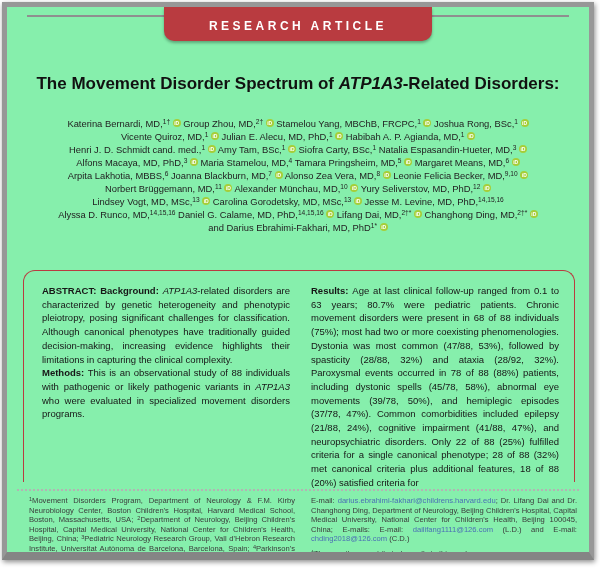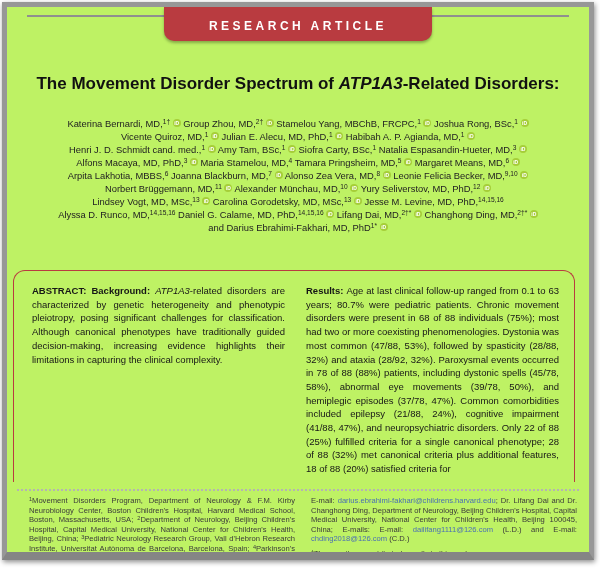--- a/index.html
+++ b/index.html
@@ -11,21 +11,21 @@
   html,body{margin:0;padding:0;}
   body{
     width:600px;height:569px;position:relative;background:#fff;
     font-family:"Liberation Sans", sans-serif;color:#1a1a1a;
   }
   .frame{
     position:absolute;left:2px;top:2px;width:592px;height:558px;
     border:5px solid #979797;border-bottom:8px solid #858585;
     background:#fff;box-shadow:1px 2px 5px rgba(0,0,0,.45);
   }
-  .page{position:absolute;inset:0;background:#bef264;overflow:hidden;}
+  .page{position:absolute;inset:0;background:#86efac;overflow:hidden;}
   .toprule{position:absolute;top:8px;left:20px;right:20px;height:2px;background:#8f8f8f;}
   .banner{
     position:absolute;top:0px;left:50%;transform:translateX(-50%);
     width:268px;height:34px;background:var(--accent);
     border-radius:0 0 10px 10px;z-index:2;
     box-shadow:0 2px 3px rgba(0,0,0,.3);
     display:flex;align-items:center;justify-content:center;
   }
   .banner span{
     color:#fff;font-size:12px;font-weight:bold;letter-spacing:3.5px;
@@ -45,21 +45,21 @@
   sup.sup{
     font-size:6.6px;line-height:0;position:relative;top:-3px;vertical-align:baseline;
   }
   .orcid{
     display:inline-block;width:8px;height:8px;border-radius:50%;
     background:var(--orcid);color:#fff;font-size:5px;font-weight:bold;
     line-height:8px;text-align:center;vertical-align:0px;font-style:normal;
     letter-spacing:0;overflow:hidden;
   }
   .abstract-box{
-    position:absolute;top:263px;left:6px;right:14px;height:212px;
+    position:absolute;top:263px;left:16px;right:14px;height:212px;
     border:1.5px solid var(--accent);border-bottom:none;
     border-radius:12px 12px 0 0;
     padding:13px 15px 0 18px;
     display:flex;gap:21px;
   }
   .abs-col{flex:1;font-size:9.5px;line-height:13.7px;text-align:justify;color:#161616;}
   .abs-col p{margin:0;}
   .dotted{
     position:absolute;top:482px;left:10px;right:10px;height:0;
     border-top:2px dotted #b3b3b3;
@@ -97,20 +97,21 @@
         <div class="author-line"><span>Arpita Lakhotia, MBBS,</span><sup class="sup">6</sup> <span>Joanna Blackburn, MD,</span><sup class="sup">7</sup> <span class="orcid">iD</span> <span>Alonso Zea Vera, MD,</span><sup class="sup">8</sup> <span class="orcid">iD</span> <span>Leonie Felicia Becker, MD,</span><sup class="sup">9,10</sup> <span class="orcid">iD</span> </div>
         <div class="author-line"><span>Norbert Brüggemann, MD,</span><sup class="sup">11</sup> <span class="orcid">iD</span> <span>Alexander Münchau, MD,</span><sup class="sup">10</sup> <span class="orcid">iD</span> <span>Yury Seliverstov, MD, PhD,</span><sup class="sup">12</sup> <span class="orcid">iD</span> </div>
         <div class="author-line"><span>Lindsey Vogt, MD, MSc,</span><sup class="sup">13</sup> <span class="orcid">iD</span> <span>Carolina Gorodetsky, MD, MSc,</span><sup class="sup">13</sup> <span class="orcid">iD</span> <span>Jesse M. Levine, MD, PhD,</span><sup class="sup">14,15,16</sup> </div>
         <div class="author-line"><span>Alyssa D. Runco, MD,</span><sup class="sup">14,15,16</sup> <span>Daniel G. Calame, MD, PhD,</span><sup class="sup">14,15,16</sup> <span class="orcid">iD</span> <span>Lifang Dai, MD,</span><sup class="sup">2†*</sup> <span class="orcid">iD</span> <span>Changhong Ding, MD,</span><sup class="sup">2†*</sup> <span class="orcid">iD</span> </div>
         <div class="author-line"><span>and Darius Ebrahimi-Fakhari, MD, PhD</span><sup class="sup">1*</sup> <span class="orcid">iD</span> </div>
       </div>
 
     <div class="abstract-box">
       <div class="abs-col">
           <p><span class="s-bold">ABSTRACT: </span><span class="s-bold">Background: </span><span class="s-italic">ATP1A3</span><span>-related disorders are characterized by genetic heterogeneity and phenotypic pleiotropy, posing significant challenges for classification. Although canonical phenotypes have traditionally guided decision-making, increasing evidence highlights their limitations in capturing the clinical complexity.</span></p>
+          <p><span class="s-bold">Methods: </span><span>This is an observational study of 88 individuals with pathogenic or likely pathogenic variants in </span><span class="s-italic">ATP1A3</span><span> who were evaluated in specialized movement disorders programs.</span></p>
         </div>
       <div class="abs-col">
           <p><span class="s-bold">Results: </span><span>Age at last clinical follow-up ranged from 0.1 to 63 years; 80.7% were pediatric patients. Chronic movement disorders were present in 68 of 88 individuals (75%); most had two or more coexisting phenomenologies. Dystonia was most common (47/88, 53%), followed by spasticity (28/88, 32%) and ataxia (28/92, 32%). Paroxysmal events occurred in 78 of 88 (88%) patients, including dystonic spells (45/78, 58%), abnormal eye movements (39/78, 50%), and hemiplegic episodes (37/78, 47%). Common comorbidities included epilepsy (21/88, 24%), cognitive impairment (41/88, 47%), and neuropsychiatric disorders. Only 22 of 88 (25%) fulfilled criteria for a single canonical phenotype; 28 of 88 (32%) met canonical criteria plus additional features, 18 of 88 (20%) satisfied criteria for</span></p>
         </div>
     </div>
 
     <div class="dotted"></div>
 
     <div class="footnotes">
       <div class="fn-col">

